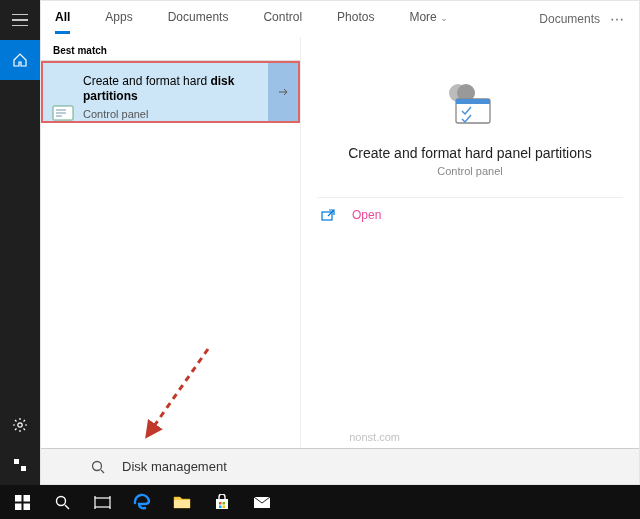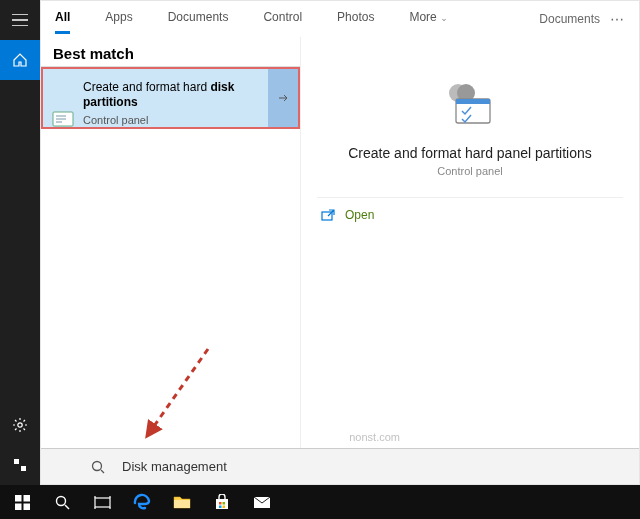--- a/index.html
+++ b/index.html
@@ -12,33 +12,33 @@
 .rail-bottom { margin-top: auto; display: flex; flex-direction: column; }
 .search-panel { flex: 1; background: #fff; border: 1px solid #e5e5e5; display: flex; flex-direction: column; }
 .tabs { display: flex; align-items: center; height: 36px; padding: 0 14px; gap: 35px; font-size: 12px; color: #555; border-bottom: 1px solid transparent; }
 .tab { cursor: pointer; position: relative; padding-bottom: 4px; }
 .tab.active { color: #000; font-weight: 600; }
 .tab.active::after { content: ""; position: absolute; left: 0; right: 0; bottom: -6px; height: 3px; background: #0078d7; }
 .tabs .right-actions { margin-left: auto; display: flex; align-items: center; gap: 10px; color: #666; font-size: 12px; }
 .ellipsis { font-size: 14px; letter-spacing: 1px; cursor: pointer; }
 .content { flex: 1; display: flex; }
 .left-col { width: 260px; border-right: 1px solid #eee; }
-.section-head { font-size: 15px; font-weight: 600; padding: 8px 12px 4px; border-bottom: 1px solid #ddd; }
+.section-head { font-size: 10px; font-weight: 600; padding: 8px 12px 4px; border-bottom: 1px solid #ddd; }
 .result-item { display: flex; align-items: flex-end; background: #cde6f7; border: 2px solid #e06666; height: 62px; position: relative; }
 .result-icon { width: 40px; display: flex; align-items: center; justify-content: center; }
 .result-text { flex: 1; font-size: 12px; color: #000; line-height: 1.3; }
 .result-text .bold { font-weight: 700; }
 .result-sub { font-size: 11px; color: #555; margin-top: 2px; }
 .arrow-btn { width: 30px; height: 100%; background: #9bc2e6; display: flex; align-items: center; justify-content: center; color: #333; }
 .right-col { flex: 1; display: flex; flex-direction: column; align-items: center; padding: 20px 16px; }
 .big-icon { margin-top: 24px; margin-bottom: 14px; }
 .detail-title { font-size: 14px; color: #222; text-align: center; margin-bottom: 4px; }
 .detail-sub { font-size: 11px; color: #888; margin-bottom: 20px; }
 .divider { width: 100%; border-top: 1px solid #eee; margin-bottom: 10px; }
-.open-row { align-self: flex-start; display: flex; align-items: center; gap: 10px; color: #4d7c0f; font-size: 12px; cursor: pointer; padding-left: 4px; }
+.open-row { align-self: flex-start; display: flex; align-items: center; gap: 17px; color: #ec4899; font-size: 12px; cursor: pointer; padding-left: 4px; }
 .watermark { position: absolute; bottom: 76px; right: 240px; font-size: 11px; color: #999; opacity: .6; pointer-events: none; text-align: center; }
 .arrow-anno { position: absolute; left: 138px; bottom: 78px; pointer-events: none; }
 .search-bar { height: 36px; border-top: 1px solid #ccc; display: flex; align-items: center; padding-left: 50px; gap: 17px; font-size: 13px; color: #333; background: #f3f3f3; }
 .taskbar { height: 34px; background: #101010; display: flex; align-items: center; gap: 4px; padding-left: 4px; }
 .tb-item { width: 36px; height: 34px; display: flex; align-items: center; justify-content: center; color: #fff; cursor: pointer; }
 .more-chev { font-size: 9px; color: #888; }
 svg { display: block; }
 </style>
 </head>
 <body>

